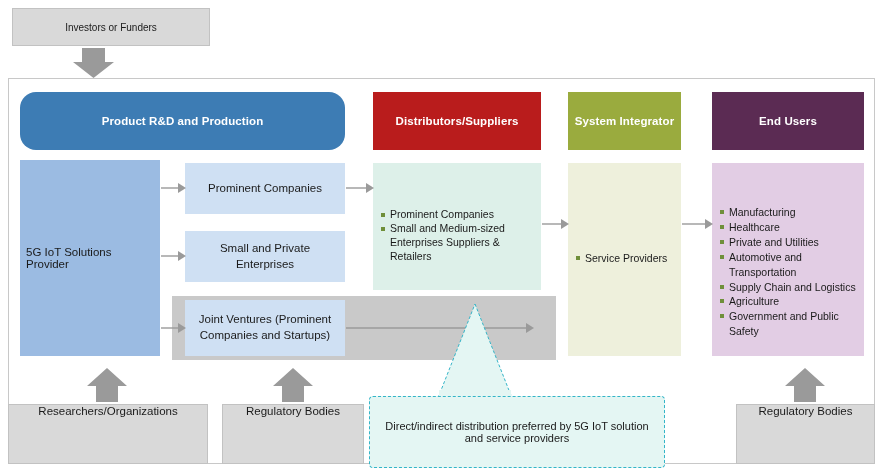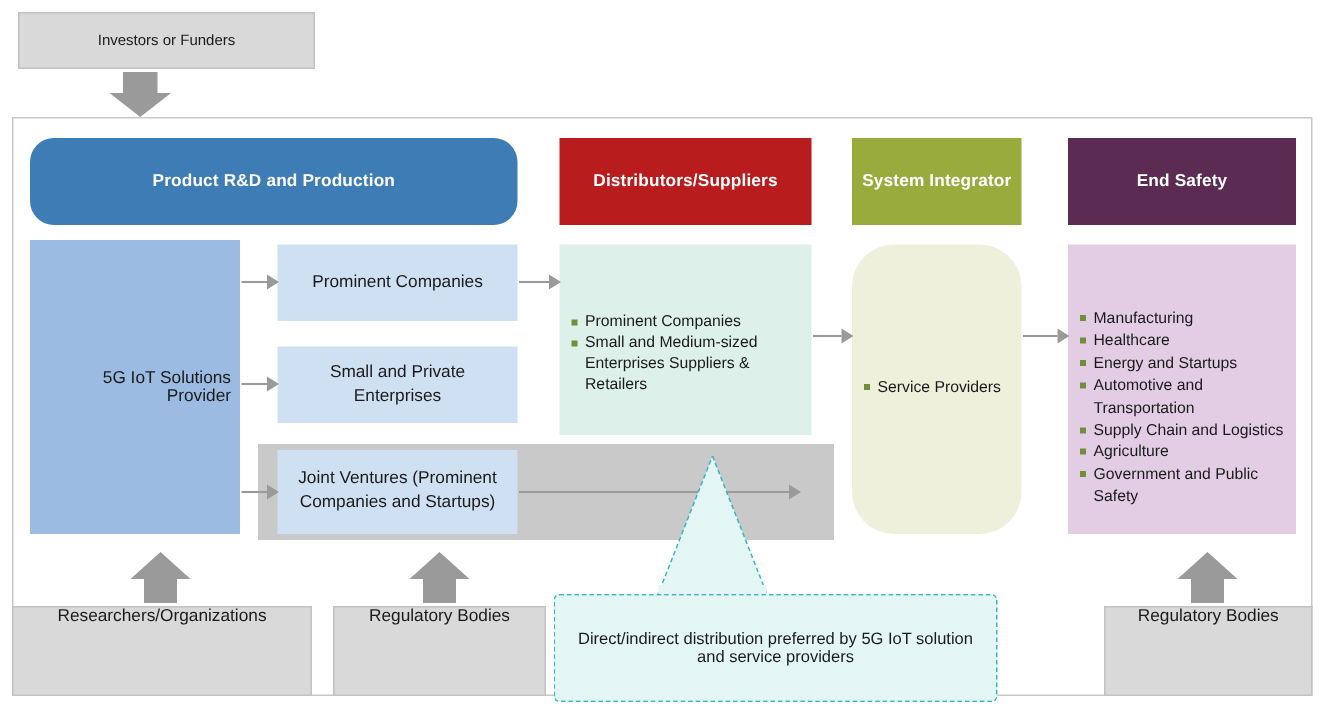--- a/index.html
+++ b/index.html
@@ -50,21 +50,21 @@
   .hdr-rnd   { left: 20px;  top: 92px; width: 325px; height: 58px; background: #3d7cb4; border-radius: 16px; }
   .hdr-dist  { left: 373px; top: 92px; width: 168px; height: 58px; background: #b91c1c; }
   .hdr-sys   { left: 568px; top: 92px; width: 113px; height: 58px; background: #9aab3e; }
   .hdr-end   { left: 712px; top: 92px; width: 152px; height: 58px; background: #5b2b53; }
 
   
   .provider {
     left: 20px; top: 160px; width: 140px; height: 196px;
     background: #9bbbe2;
     display: flex; align-items: center; justify-content: center;
-    text-align: right;
+    text-align: left;
     font-size: 11.5px; color: #1a1a1a;
     padding: 0 6px;
   }
 
   
   .lb {
     background: #cfe0f3;
     display: flex; align-items: center; justify-content: center;
     text-align: center;
     font-size: 11.5px; color: #1a1a1a;
@@ -85,21 +85,20 @@
   .dist-body {
     left: 373px; top: 163px; width: 168px; height: 127px;
     background: #ddf0e9;
     padding: 45px 8px 0 8px;
   }
   
   .sys-body {
     left: 568px; top: 163px; width: 113px; height: 193px;
     background: #eef0dc;
     padding: 88px 6px 0 8px;
-    border-radius: 28px;
   }
   
   .end-body {
     left: 712px; top: 163px; width: 152px; height: 193px;
     background: #e2cde4;
     padding: 42px 6px 3px 8px;
   }
 
   .bullet-list { list-style: none; margin: 0; padding: 0; }
   .bullet-list li {
@@ -170,21 +169,21 @@
   <div class="abs hdr hdr-rnd">
     <span>Product R&amp;D and Production</span>
   </div>
   <div class="abs hdr hdr-dist">
     <span>Distributors/Suppliers</span>
   </div>
   <div class="abs hdr hdr-sys">
     <span>System Integrator</span>
   </div>
   <div class="abs hdr hdr-end">
-    <span>End Safety</span>
+    <span>End Users</span>
   </div>
 
   <div class="abs provider">
     <span>5G IoT Solutions Provider</span>
   </div>
 
   <div class="abs lb box-prom">
     <span>Prominent Companies</span>
   </div>
   <div class="abs lb box-small">
@@ -204,21 +203,21 @@
   <div class="abs sys-body">
     <ul class="bullet-list">
       <li>Service Providers</li>
     </ul>
   </div>
 
   <div class="abs end-body">
     <ul class="bullet-list">
       <li>Manufacturing</li>
       <li>Healthcare</li>
-      <li>Energy and Startups</li>
+      <li>Private and Utilities</li>
       <li>Automotive and Transportation</li>
       <li>Supply Chain and Logistics</li>
       <li>Agriculture</li>
       <li>Government and Public Safety</li>
     </ul>
   </div>
 
   <svg class="abs callout-tri" viewBox="0 0 74 94" preserveAspectRatio="none">
     <polygon points="37,0 74,94 0,94" fill="#e4f6f3" stroke="#34b5c8" stroke-width="1" stroke-dasharray="3,2"></polygon>
     <rect x="1" y="86" width="72" height="8" fill="#e4f6f3" stroke="none"></rect>

